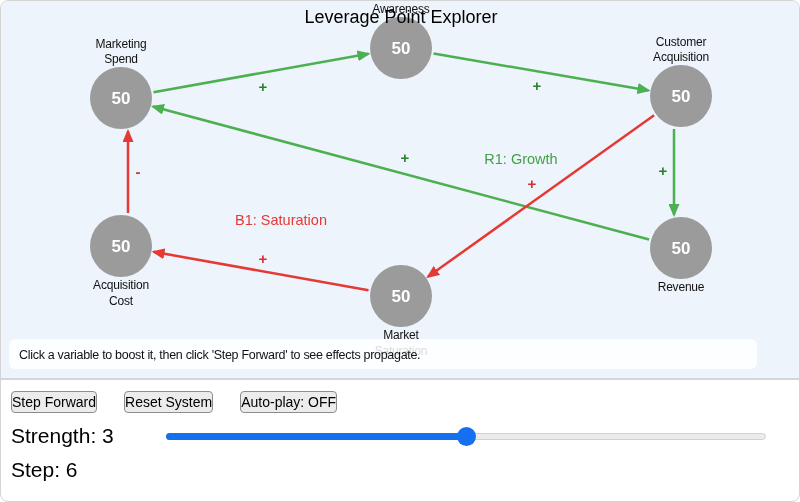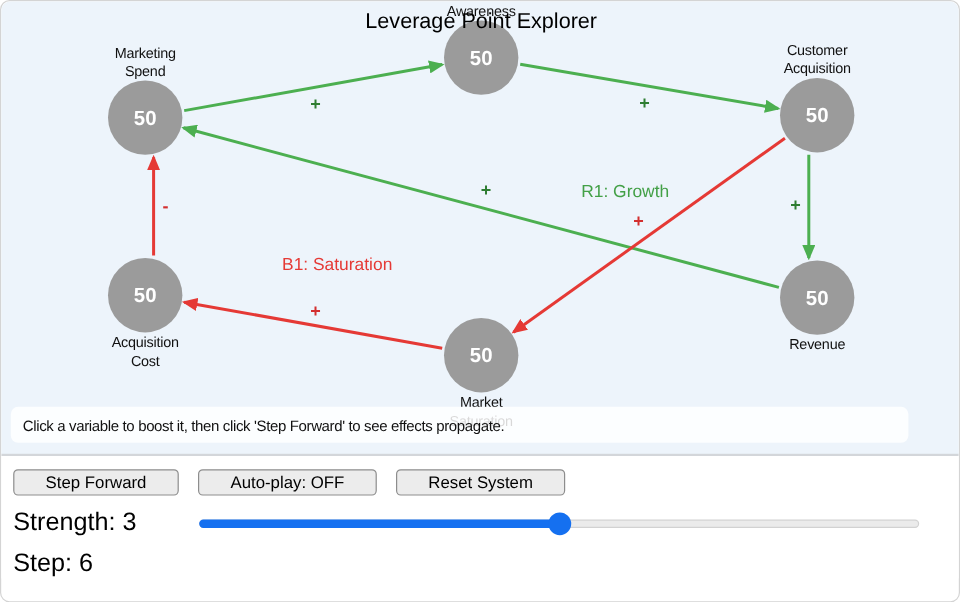--- a/index.html
+++ b/index.html
@@ -12,22 +12,22 @@
   .node-label{font-size:12px;fill:#111;letter-spacing:-0.2px;}
   .node-value{font-size:17px;font-weight:600;}
   .sign{font-size:15px;font-weight:700;}
   .loop-label{font-size:14.5px;}
   .status-text{font-size:12.5px;fill:#111;letter-spacing:-0.3px;}
   .node-group{cursor:pointer;}
 
   .controls{padding:9px 10px 0 10px;background:#fff;}
   .button-row{display:flex;align-items:center;margin-top:2px;}
   .btn{font-family:"Liberation Sans",sans-serif;font-size:14px;color:#000;background:#ececec;
-       border:1px solid #8d8d8d;border-radius:4px;padding:2px 26px;height:22px;line-height:16px;
-       margin-right:16px;cursor:pointer;}
+       border:1px solid #8d8d8d;border-radius:4px;padding:2px 0;height:22px;line-height:16px;
+       margin-right:27px;cursor:pointer;}
   .strength-row{display:flex;align-items:center;margin-top:13px;height:20px;}
   .ctl-label{font-size:21px;color:#000;}
   .strength-row .ctl-label{width:155px;flex:0 0 155px;}
   .slider{position:relative;width:600px;height:20px;display:flex;align-items:center;cursor:pointer;}
   .slider-track{position:relative;width:600px;height:7px;background:#ebebeb;
        border:1px solid #d2d2d2;border-radius:5px;box-sizing:border-box;}
   .slider-fill{position:absolute;left:-1px;top:-1px;height:7px;border-radius:5px;}
   .slider-thumb{position:absolute;top:-7px;width:19px;height:19px;border-radius:50%;}
   .step-row{margin-top:12px;}
 </style>
@@ -96,22 +96,22 @@
         <text x="680" y="290" text-anchor="middle" class="node-label">Revenue</text>
       </g>
       <rect x="8" y="338" width="748" height="30" rx="6" fill="rgba(255,255,255,0.84)"></rect>
       <text x="18" y="358" class="status-text">Click a variable to boost it, then click 'Step Forward' to see effects propagate.</text>
       <text x="400" y="22" text-anchor="middle" class="title-text">Leverage Point Explorer</text>
     </svg>
 
   <div class="controls">
     <div class="button-row">
       <button class="btn">Step Forward</button>
+      <button class="btn">Reset System</button>
       <button class="btn">Auto-play: OFF</button>
-      <button class="btn">Reset System</button>
     </div>
 
     <div class="strength-row">
       <span class="ctl-label">Strength: 3</span>
       <div class="slider">
         <div class="slider-track">
           <div class="slider-fill" style="width: calc(50% + 2px); background: rgb(21, 112, 240);"></div>
           <div class="slider-thumb" style="left: calc(50% - 9.5px); background: rgb(21, 112, 240);"></div>
         </div>
       </div>

